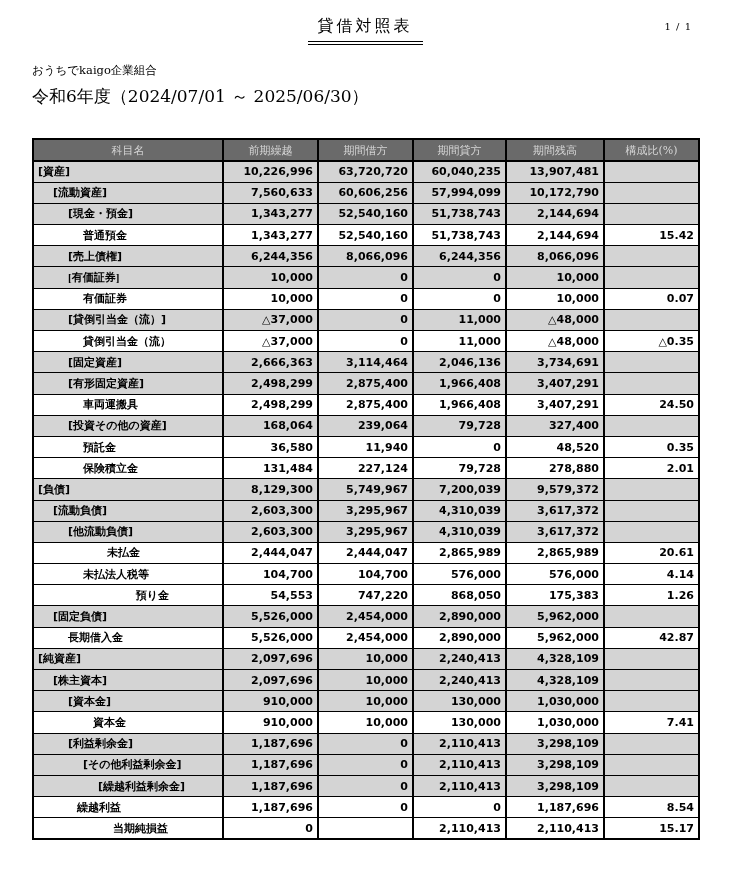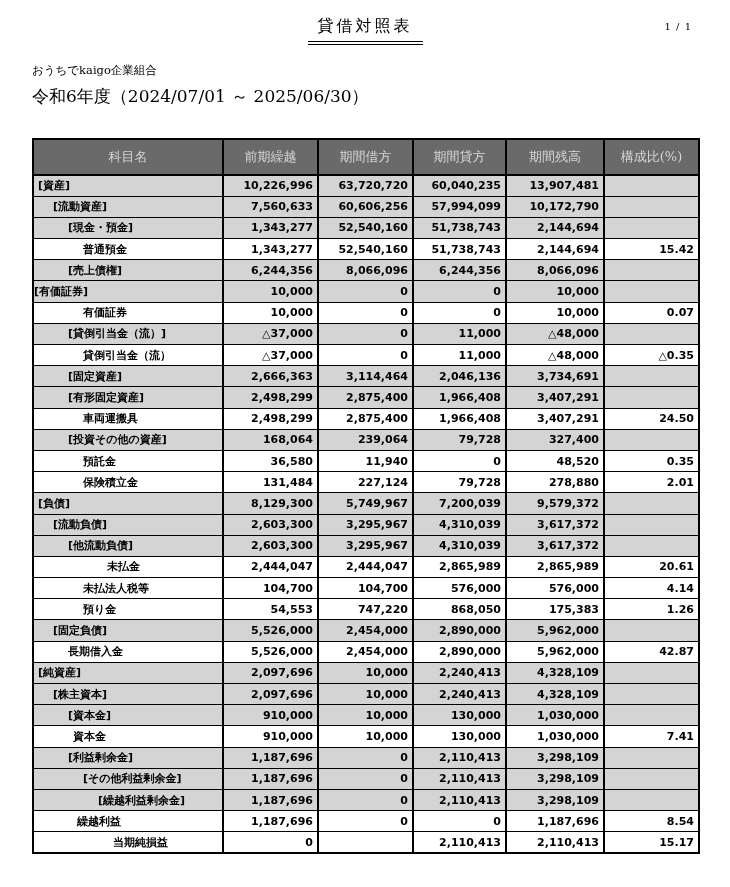--- a/index.html
+++ b/index.html
@@ -40,22 +40,22 @@
   }
   table.bs{
     position:absolute;top:138px;left:32px;width:666px;
     border-collapse:collapse;table-layout:fixed;
     border:2px solid var(--border);
   }
   table.bs th{
     background:var(--header-bg);
     color:var(--header-fg);
     font-weight:normal;
-    font-size:13px;
-    height:36px;
+    font-size:11px;
+    height:22px;
     border:1px solid var(--border);
     border-bottom:2px solid var(--border);
     border-left-width:2px;
     text-align:center;
     font-family:"DejaVu Serif","Liberation Serif",serif;
   }
   table.bs td{
     height:21.2px;
     border:1px solid var(--border);
     border-left-width:2px;
@@ -135,21 +135,21 @@
       </tr>
       <tr class="shaded">
         <td class="cell-name" style="padding-left: 34px;">[売上債権]</td>
         <td class="cell-num">6,244,356</td>
         <td class="cell-num">8,066,096</td>
         <td class="cell-num">6,244,356</td>
         <td class="cell-num">8,066,096</td>
         <td class="cell-num"></td>
       </tr>
       <tr class="shaded">
-        <td class="cell-name" style="">[有価証券]</td>
+        <td class="cell-name" style="padding-left: 34px; font-family: Liberation Serif, serif;">[有価証券]</td>
         <td class="cell-num">10,000</td>
         <td class="cell-num">0</td>
         <td class="cell-num">0</td>
         <td class="cell-num">10,000</td>
         <td class="cell-num"></td>
       </tr>
       <tr>
         <td class="cell-name" style="padding-left: 49px;">有価証券</td>
         <td class="cell-num">10,000</td>
         <td class="cell-num">0</td>
@@ -255,21 +255,21 @@
       </tr>
       <tr>
         <td class="cell-name" style="padding-left: 49px;">未払法人税等</td>
         <td class="cell-num">104,700</td>
         <td class="cell-num">104,700</td>
         <td class="cell-num">576,000</td>
         <td class="cell-num">576,000</td>
         <td class="cell-num">4.14</td>
       </tr>
       <tr>
-        <td class="cell-name" style="padding-left: 49px;">預り金</td>
+        <td class="cell-name" style="padding-left: 49px; text-align: center;">預り金</td>
         <td class="cell-num">54,553</td>
         <td class="cell-num">747,220</td>
         <td class="cell-num">868,050</td>
         <td class="cell-num">175,383</td>
         <td class="cell-num">1.26</td>
       </tr>
       <tr class="shaded">
         <td class="cell-name" style="padding-left: 19px;">[固定負債]</td>
         <td class="cell-num">5,526,000</td>
         <td class="cell-num">2,454,000</td>
@@ -303,21 +303,21 @@
       </tr>
       <tr class="shaded">
         <td class="cell-name" style="padding-left: 34px;">[資本金]</td>
         <td class="cell-num">910,000</td>
         <td class="cell-num">10,000</td>
         <td class="cell-num">130,000</td>
         <td class="cell-num">1,030,000</td>
         <td class="cell-num"></td>
       </tr>
       <tr>
-        <td class="cell-name" style="padding-left: 39px;">資本金</td>
+        <td class="cell-name" style="padding-left: 59px;">資本金</td>
         <td class="cell-num">910,000</td>
         <td class="cell-num">10,000</td>
         <td class="cell-num">130,000</td>
         <td class="cell-num">1,030,000</td>
         <td class="cell-num">7.41</td>
       </tr>
       <tr class="shaded">
         <td class="cell-name" style="padding-left: 34px;">[利益剰余金]</td>
         <td class="cell-num">1,187,696</td>
         <td class="cell-num">0</td>

